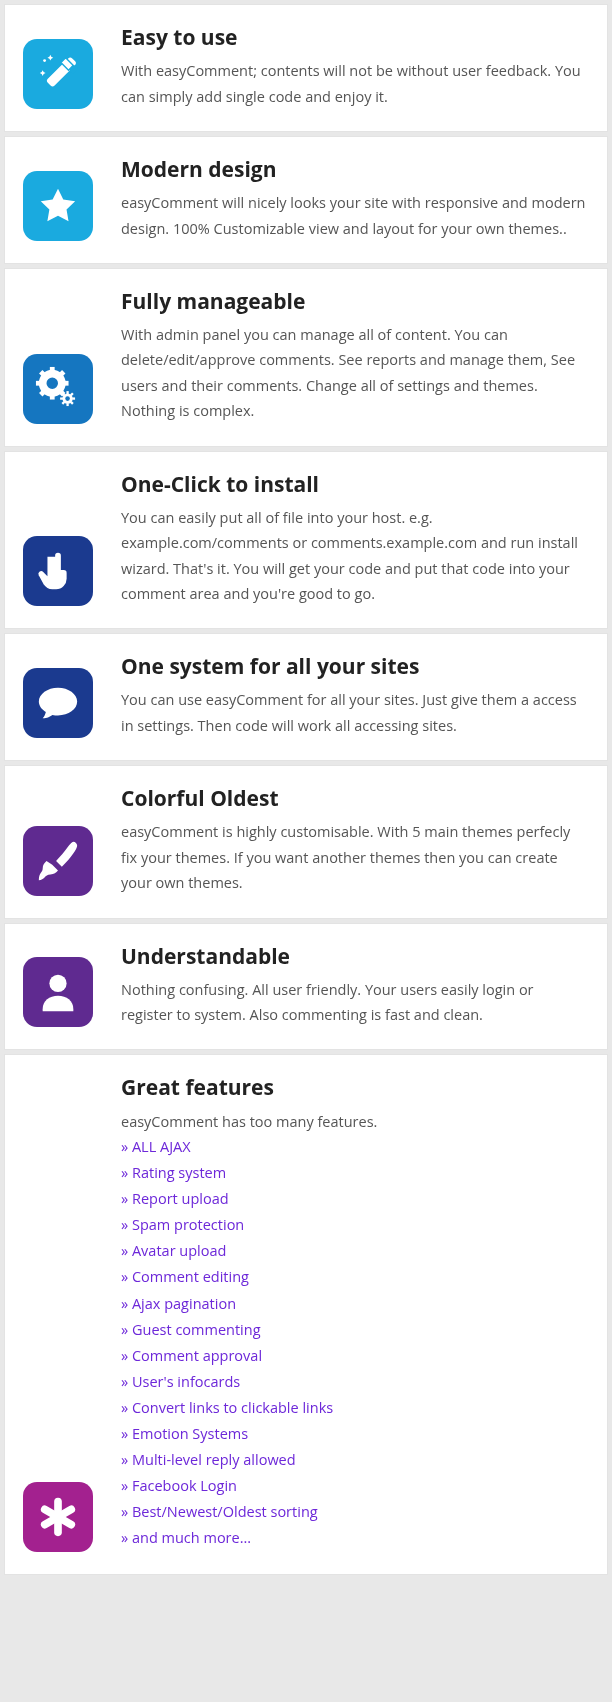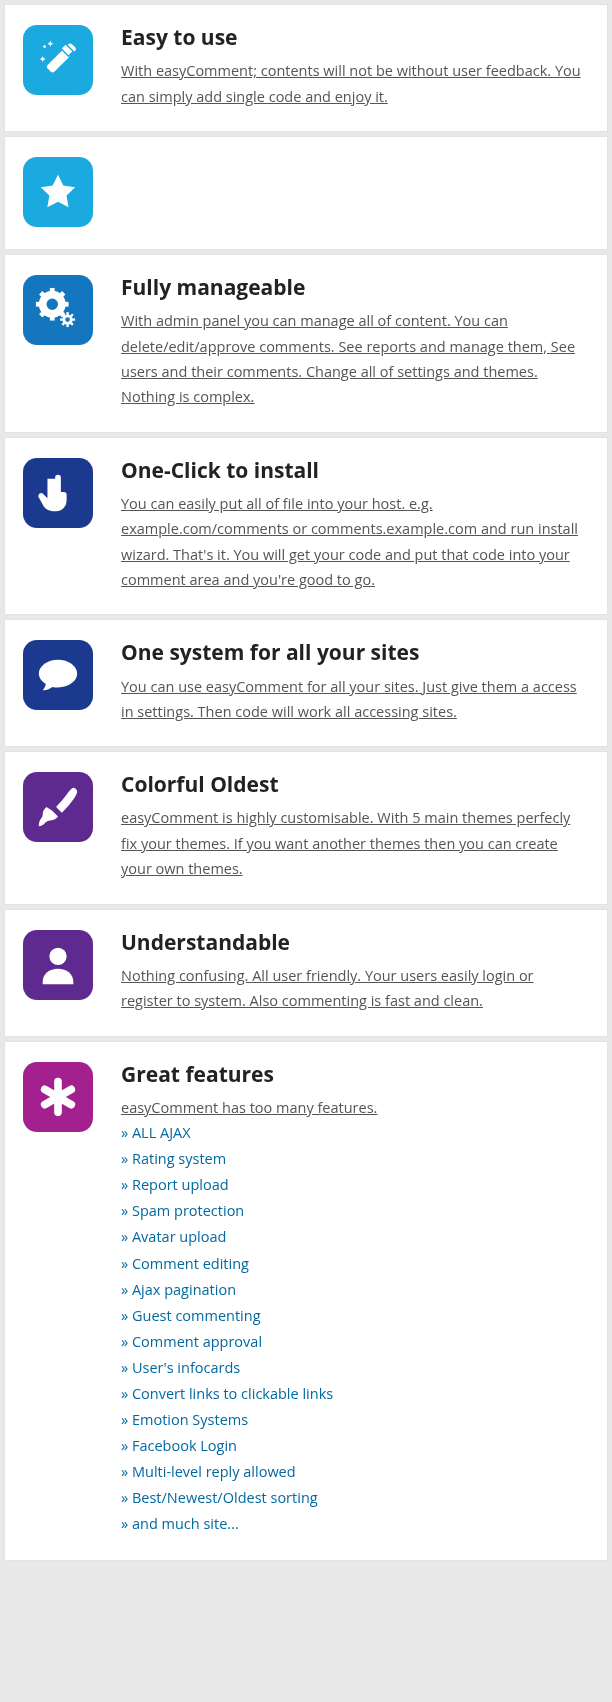--- a/index.html
+++ b/index.html
@@ -8,21 +8,21 @@
     background: #e8e8e8;
     width: 612px;
     padding: 4px;
   }
   .card {
     background: #fff;
     border: 1px solid #e3e3e3;
     margin-bottom: 4px;
     padding: 20px 18px 22px 18px;
     display: flex;
-    align-items: flex-start;
+    align-items: flex-end;
   }
   .icon-wrapper {
     width: 70px;
     height: 70px;
     border-radius: 14px;
     flex: 0 0 70px;
     display: flex;
     align-items: center;
     justify-content: center;
     margin-right: 28px;
@@ -32,25 +32,24 @@
     font-size: 21px;
     font-weight: 700;
     color: #222;
     margin-bottom: 8px;
     line-height: 1.2;
   }
   .desc {
     font-size: 14.5px;
     color: #555;
     line-height: 1.75;
-    text-decoration: underline;
   }
   .bullets {
     font-size: 14.5px;
-    color: #0369a1;
+    color: #6d28d9;
     line-height: 1.8;
   }
   .bullets div::before { content: "» "; }
   .bg-lightblue { background: #1aaadf; }
   .bg-blue      { background: #1576c0; }
   .bg-darkblue  { background: #1b3a8f; }
   .bg-purple    { background: #5f2a90; }
   .bg-magenta   { background: #a3218f; }
   svg { display: block; }
 </style>
@@ -136,20 +135,24 @@
         <div class="title">Easy to use</div>
         <div class="desc">With easyComment; contents will not be without user feedback. You can simply add single code and enjoy it.</div>
       </div>
     </div>
     <div class="card">
       <div class="icon-wrapper bg-lightblue">
         <svg width="46" height="46">
           <use href="#star-icon"></use>
         </svg>
       </div>
+      <div class="content">
+        <div class="title">Modern design</div>
+        <div class="desc">easyComment will nicely looks your site with responsive and modern design. 100% Customizable view and layout for your own themes..</div>
+      </div>
     </div>
     <div class="card">
       <div class="icon-wrapper bg-blue">
         <svg width="46" height="46">
           <use href="#gears-icon"></use>
         </svg>
       </div>
       <div class="content">
         <div class="title">Fully manageable</div>
         <div class="desc">With admin panel you can manage all of content. You can delete/edit/approve comments. See reports and manage them, See users and their comments. Change all of settings and themes. Nothing is complex.</div>
@@ -214,20 +217,20 @@
           <div>Report upload</div>
           <div>Spam protection</div>
           <div>Avatar upload</div>
           <div>Comment editing</div>
           <div>Ajax pagination</div>
           <div>Guest commenting</div>
           <div>Comment approval</div>
           <div>User's infocards</div>
           <div>Convert links to clickable links</div>
           <div>Emotion Systems</div>
+          <div>Multi-level reply allowed</div>
           <div>Facebook Login</div>
-          <div>Multi-level reply allowed</div>
           <div>Best/Newest/Oldest sorting</div>
-          <div>and much site...</div>
+          <div>and much more...</div>
         </div>
       </div>
     </div>
   </div>
 
 </body></html>

